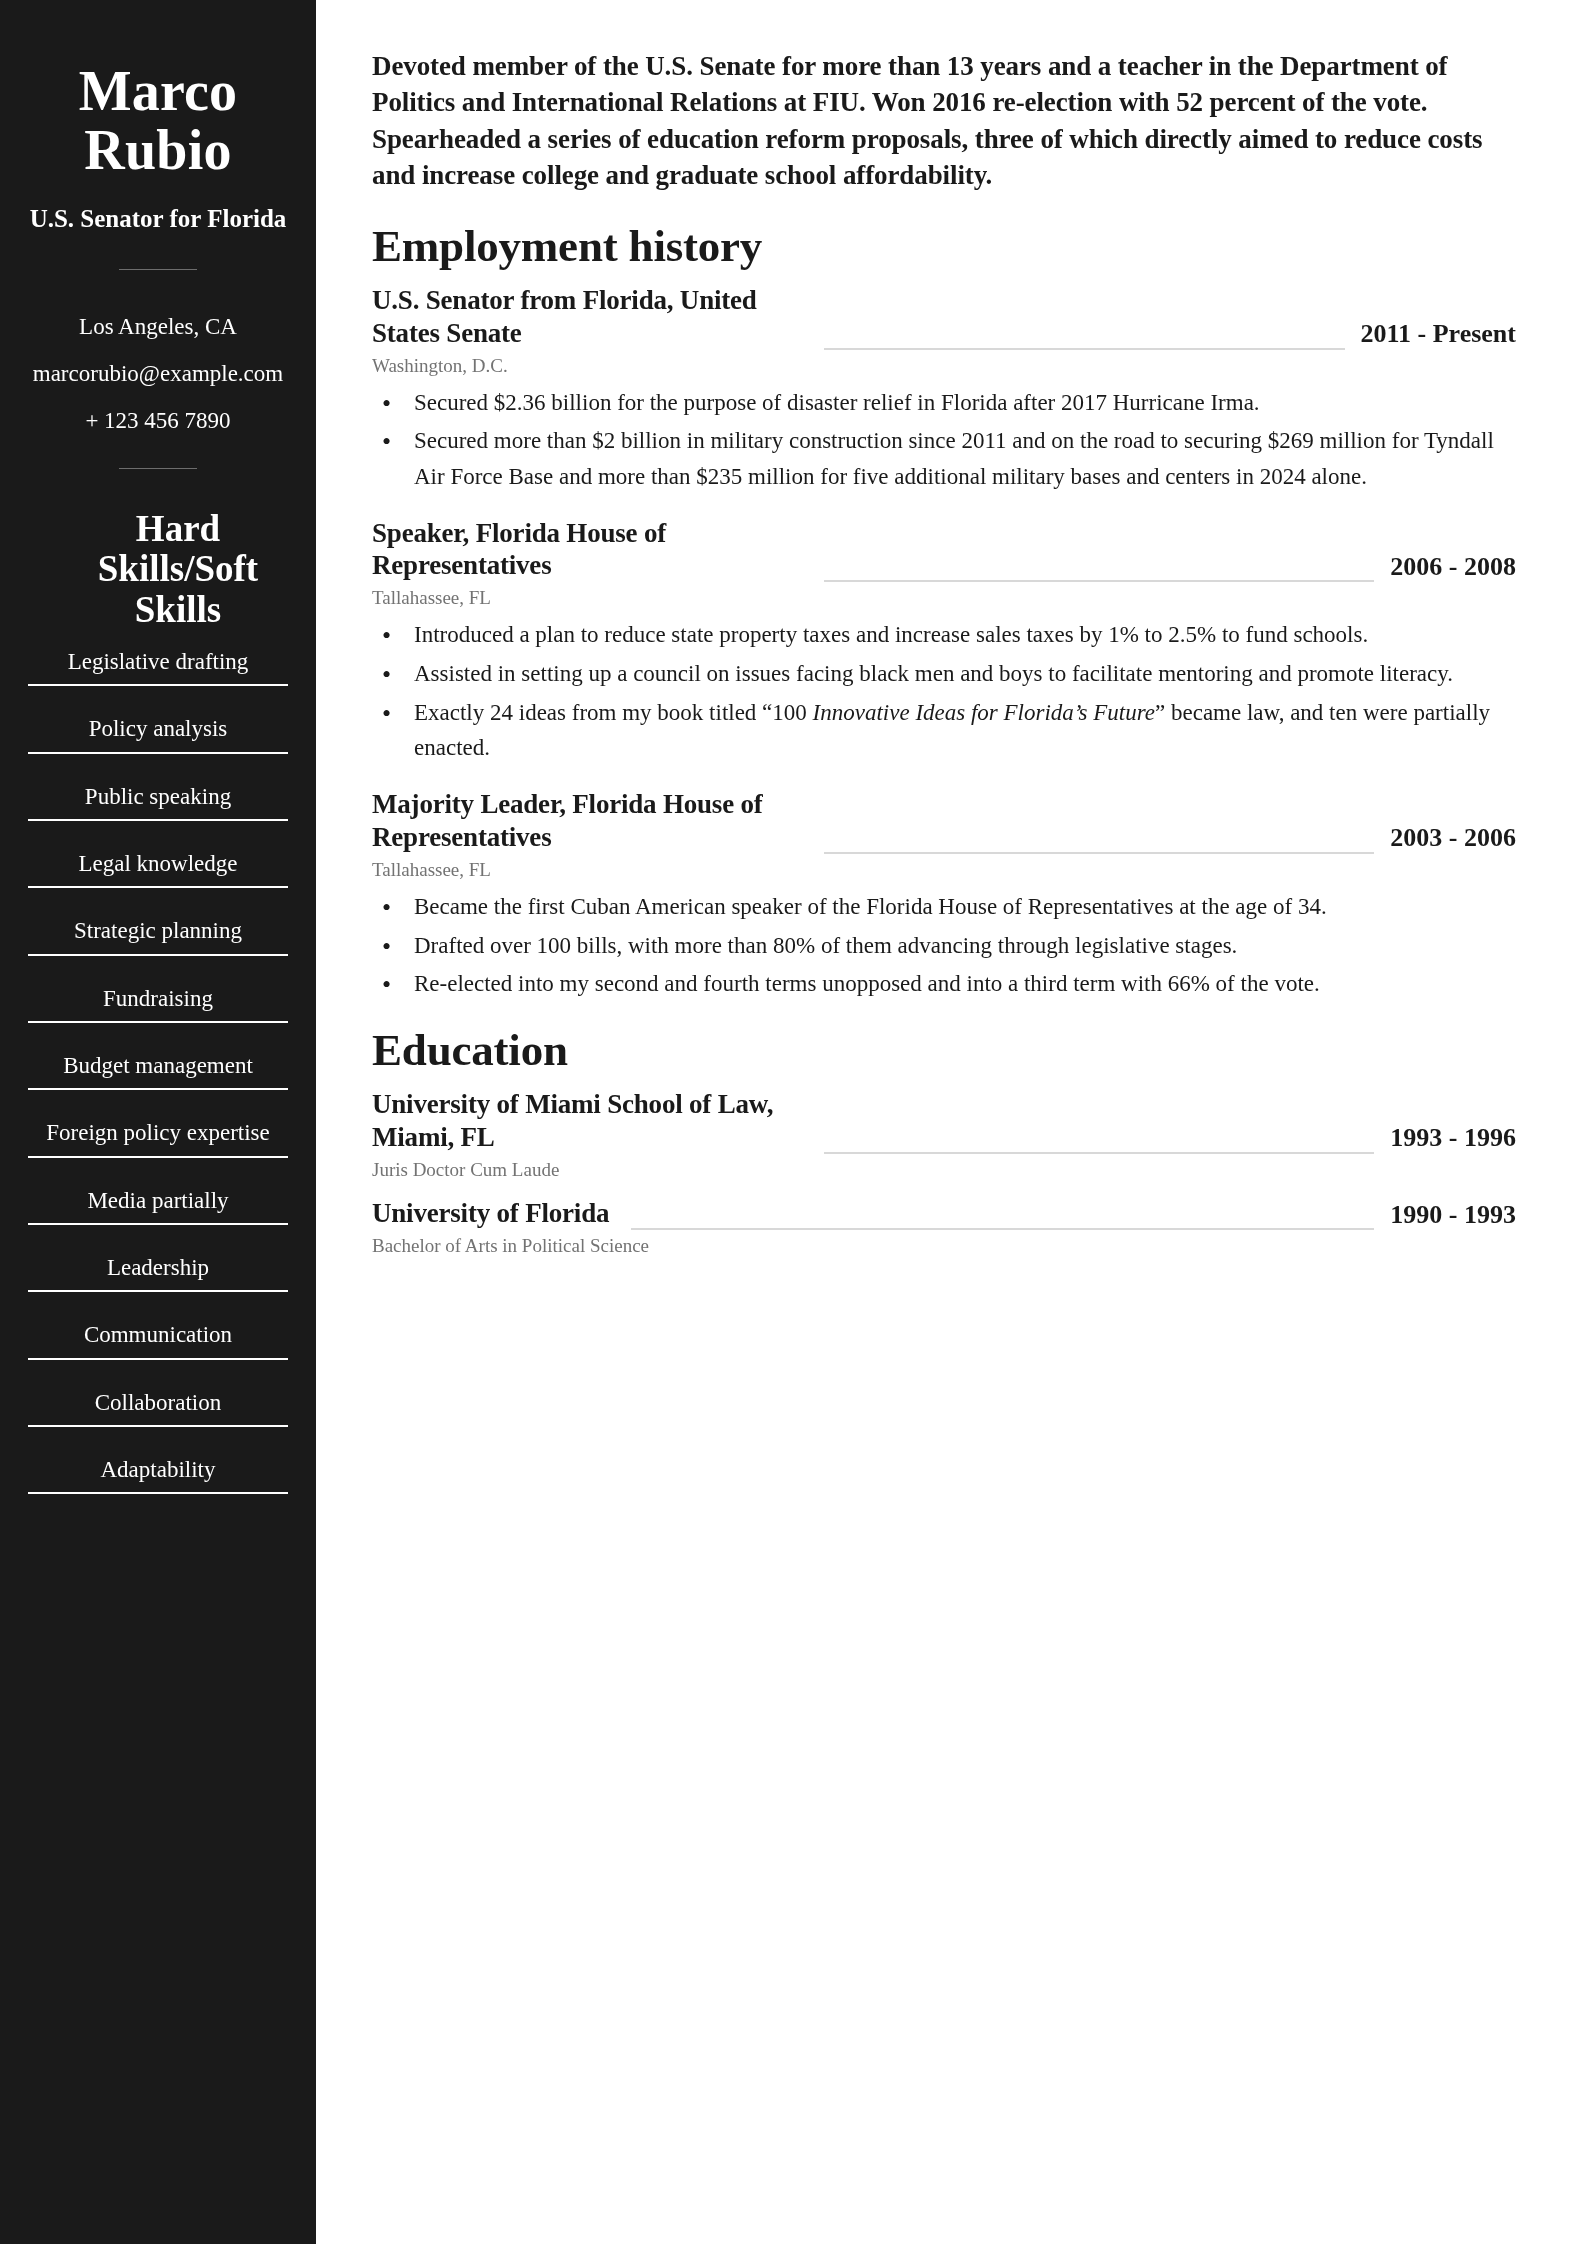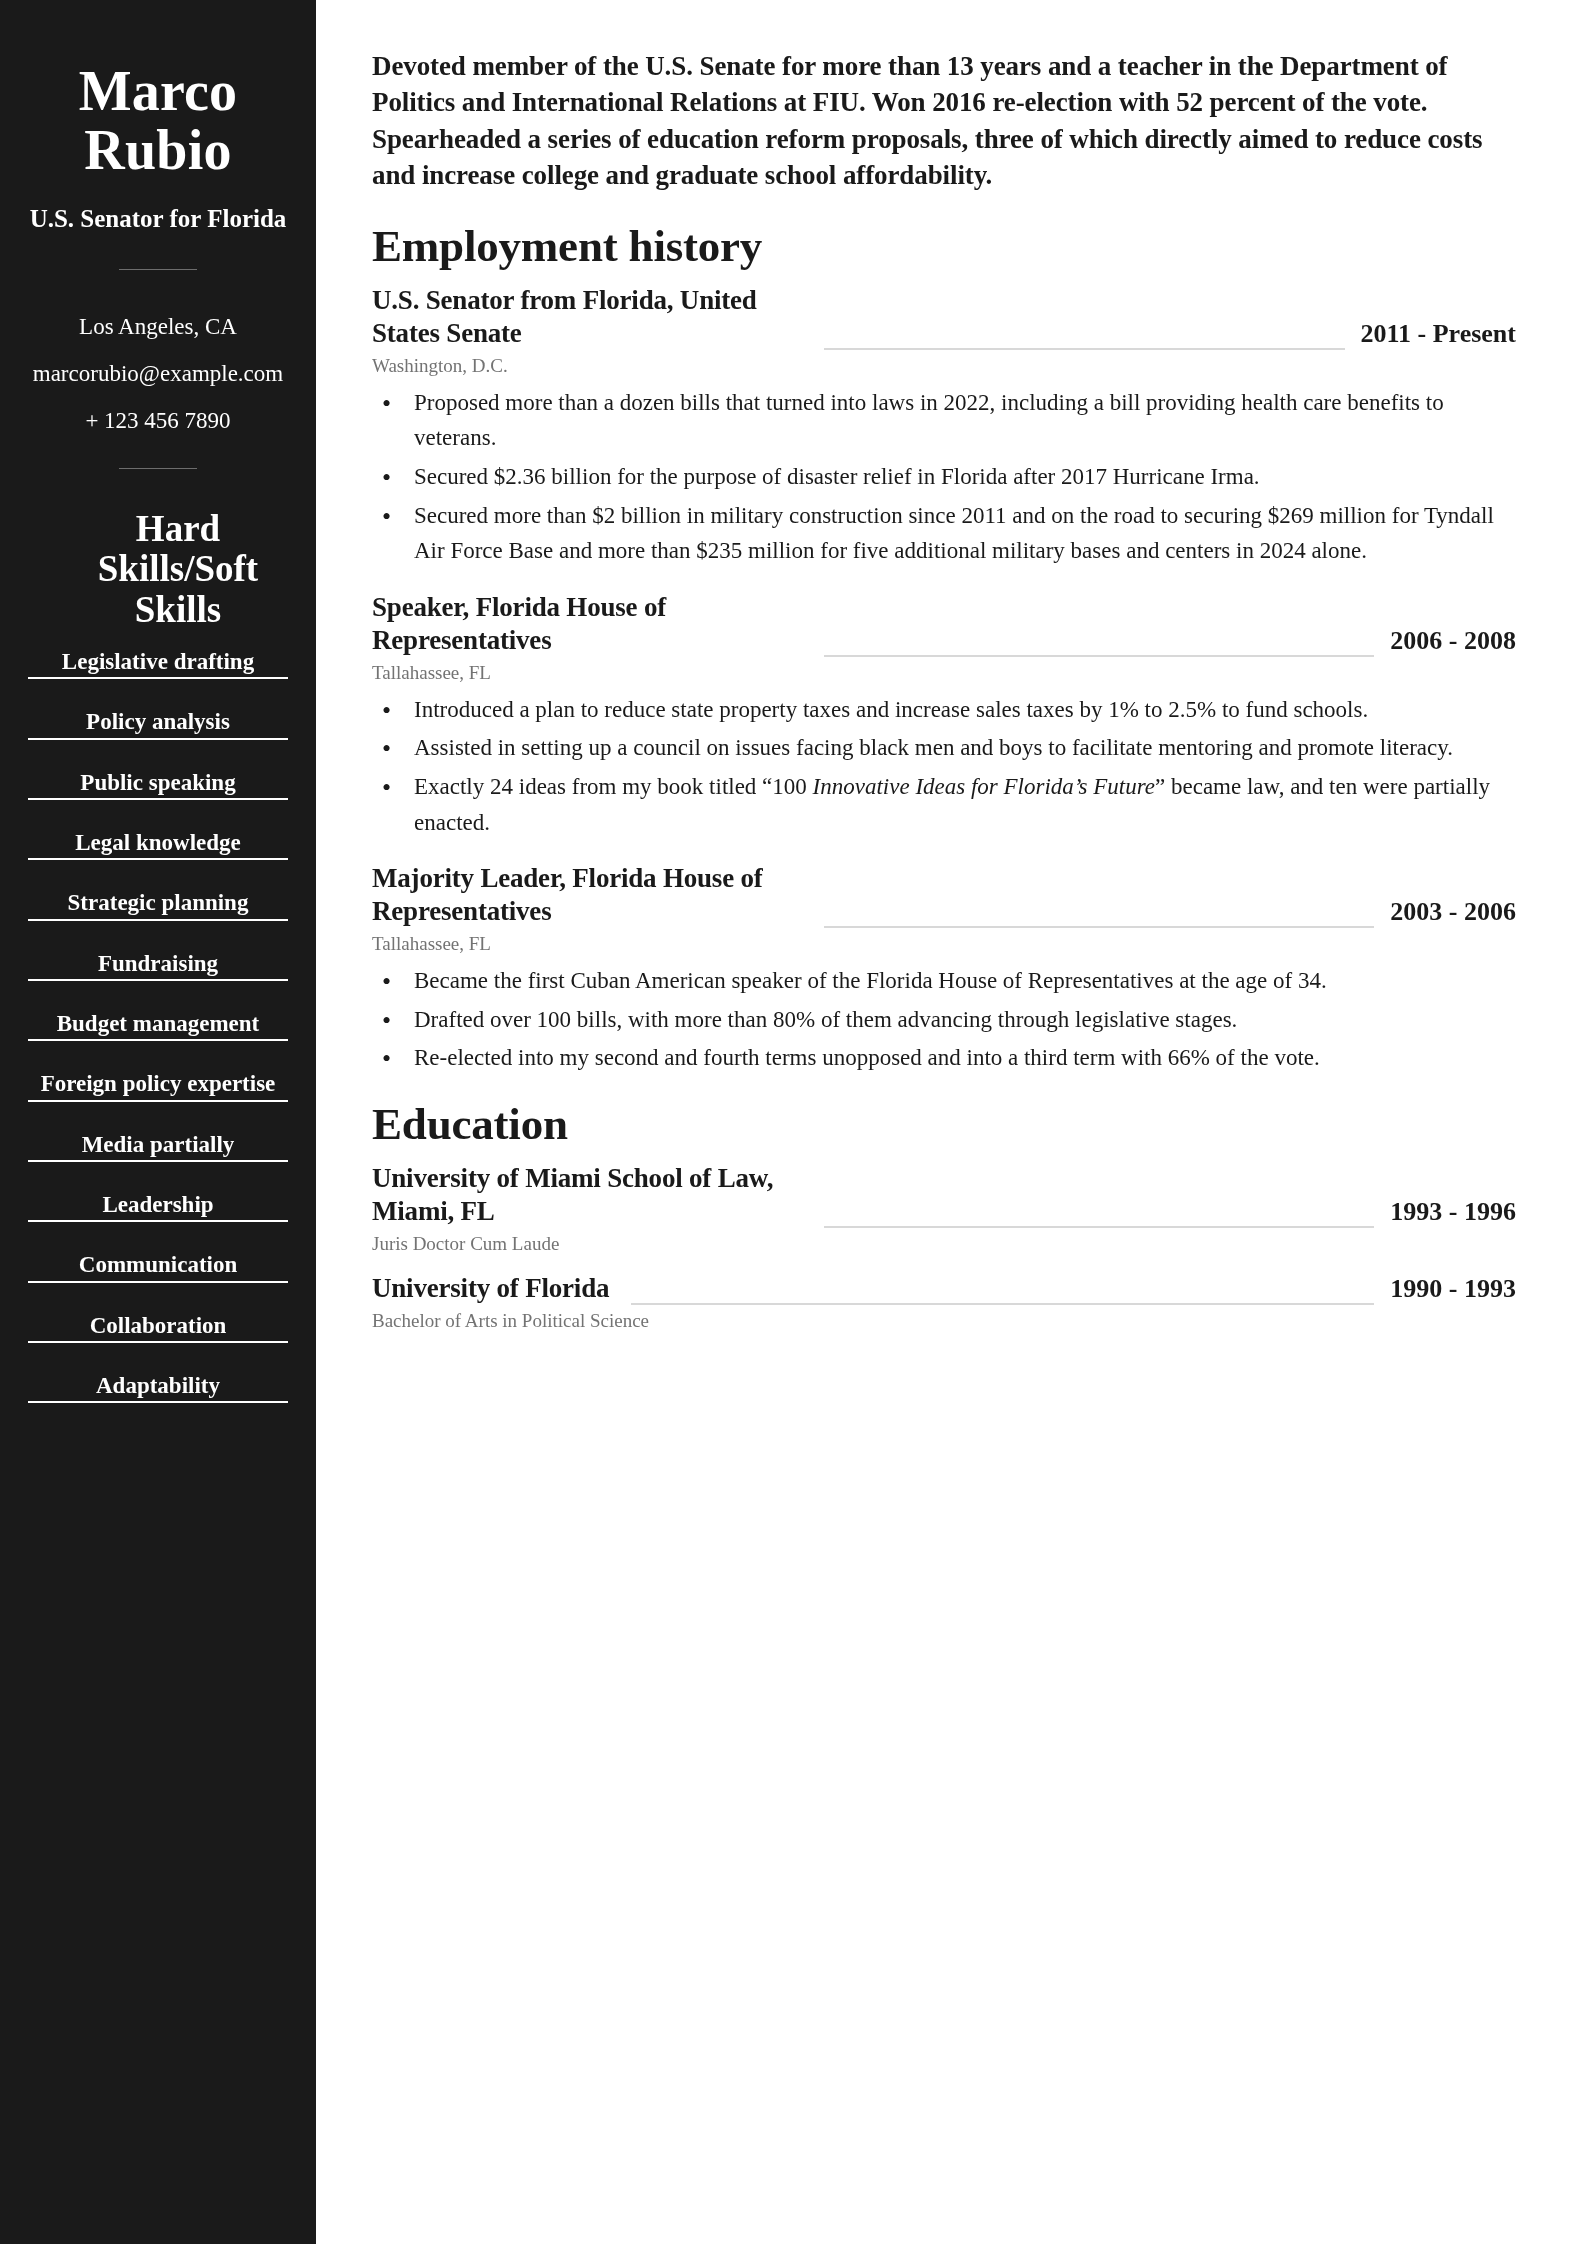--- a/index.html
+++ b/index.html
@@ -61,24 +61,23 @@
     font-size: 37px;
     font-weight: bold;
     line-height: 1.1;
     margin-bottom: 16px;
     margin-left: 40px;
   }
 
   .skill-item {
     font-size: 23px;
     line-height: 1.32;
-    padding-bottom: 0;
+    padding-bottom: 7px;
     margin-bottom: 28px;
     border-bottom: 2px solid #ffffff;
-    font-weight: bold;
   }
   .skill-item:last-child { margin-bottom: 0; }
 
   
   .main {
     flex: 1;
     padding: 48px 72px 40px 56px;
   }
 
   .summary {
@@ -211,21 +210,20 @@
 
   <div id="employment-list">
       <div class="entry">
         <div class="entry-head">
           <div class="entry-title">U.S. Senator from Florida, United States Senate</div>
           <div class="entry-rule"></div>
           <div class="entry-date">2011 - Present</div>
         </div>
         <div class="entry-sub">Washington, D.C.</div>
         <ul class="bullets">
-          <li>Proposed more than a dozen bills that turned into laws in 2022, including a bill providing health care benefits to veterans.</li>
           <li>Secured $2.36 billion for the purpose of disaster relief in Florida after 2017 Hurricane Irma.</li>
           <li>Secured more than $2 billion in military construction since 2011 and on the road to securing $269 million for Tyndall Air Force Base and more than $235 million for five additional military bases and centers in 2024 alone.</li>
         </ul>
       </div>
       <div class="entry">
         <div class="entry-head">
           <div class="entry-title">Speaker, Florida House of Representatives</div>
           <div class="entry-rule"></div>
           <div class="entry-date">2006 - 2008</div>
         </div>

